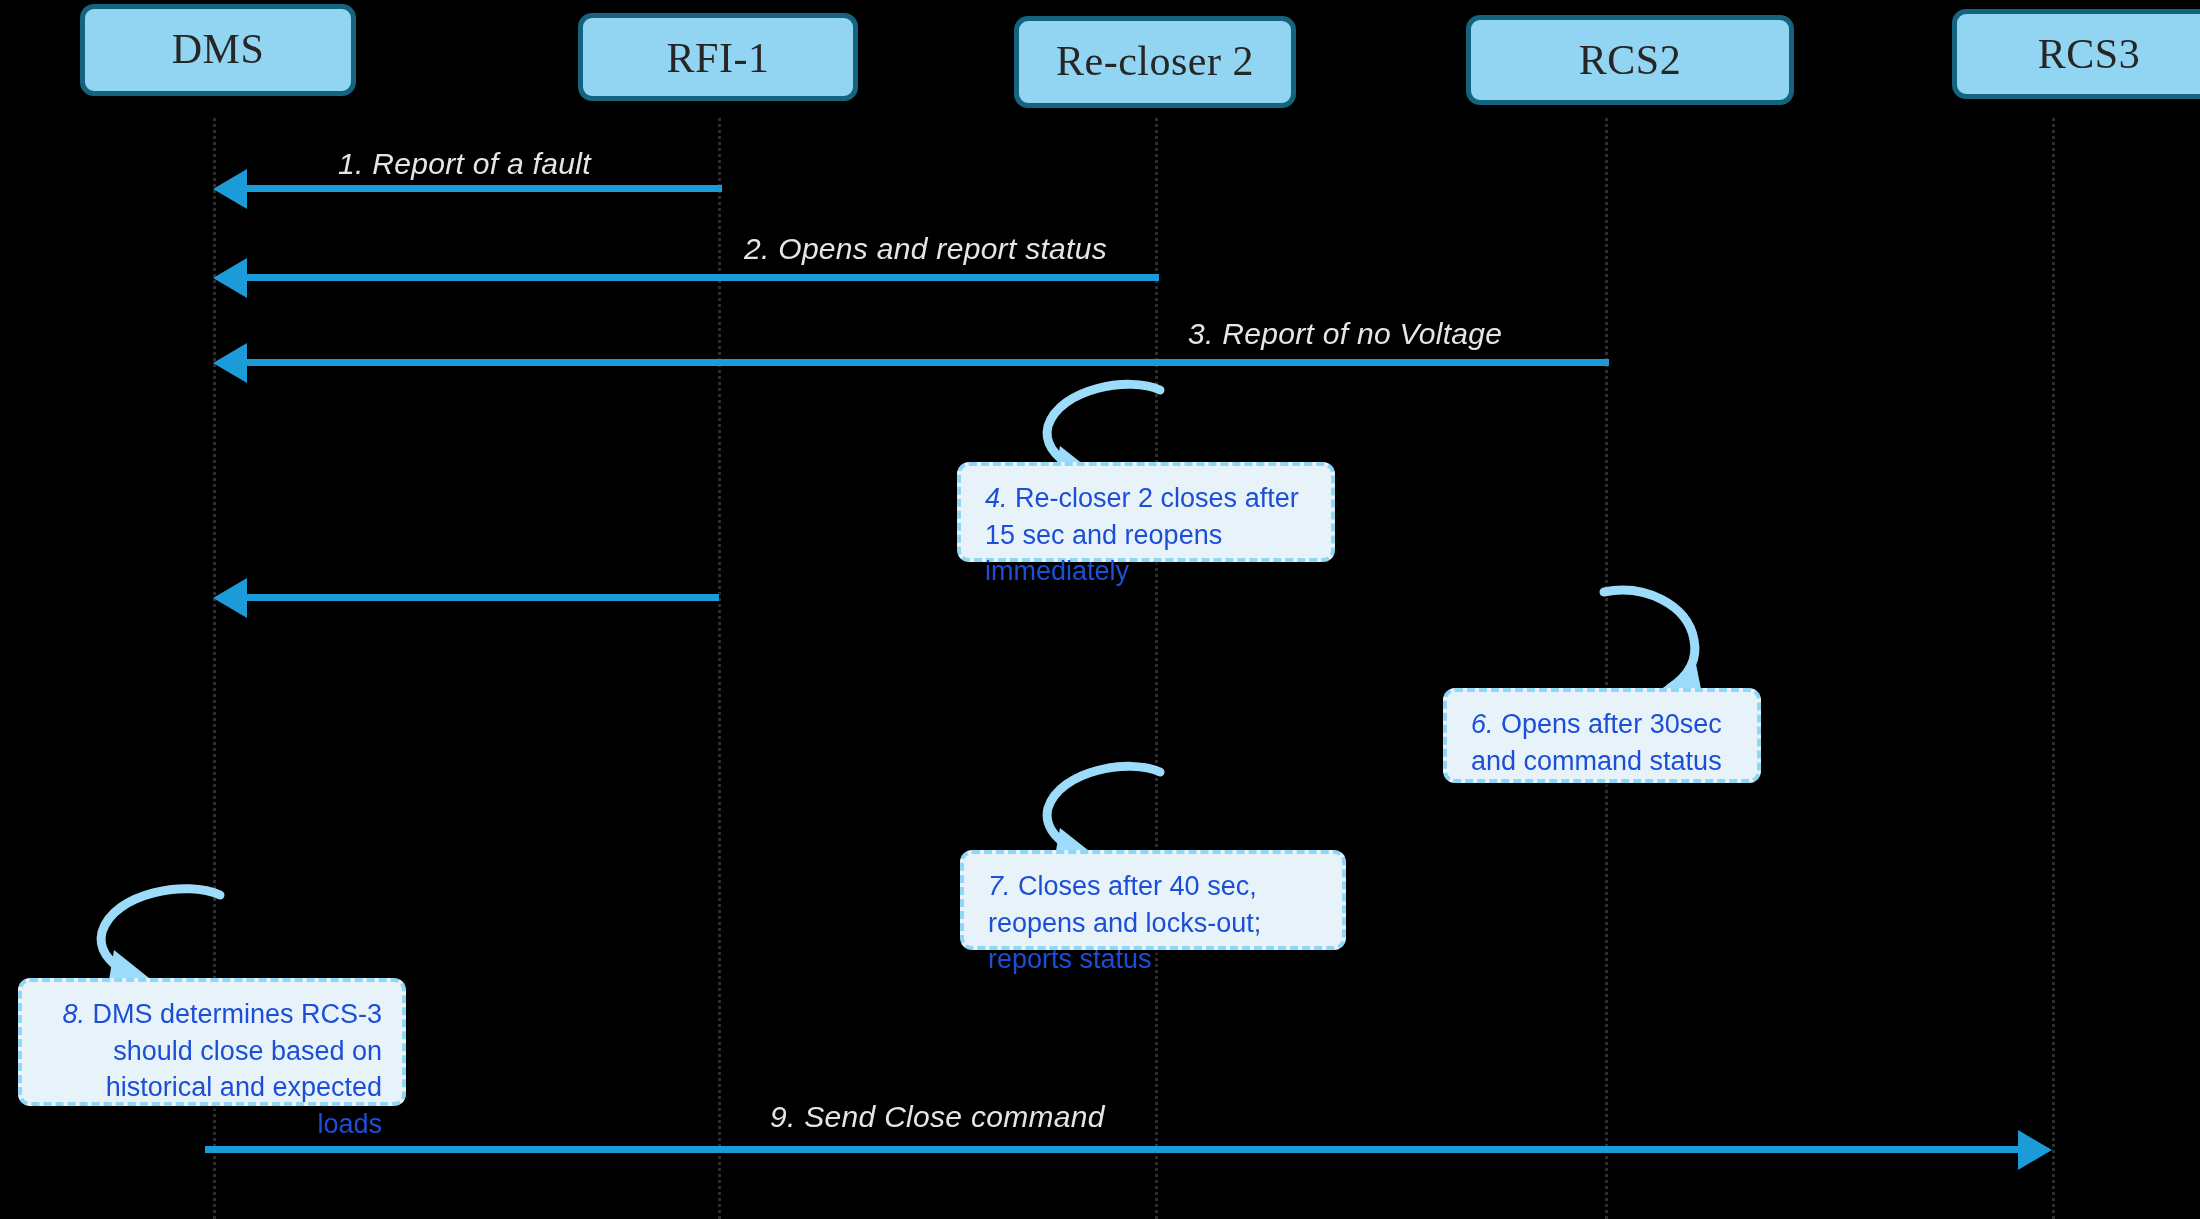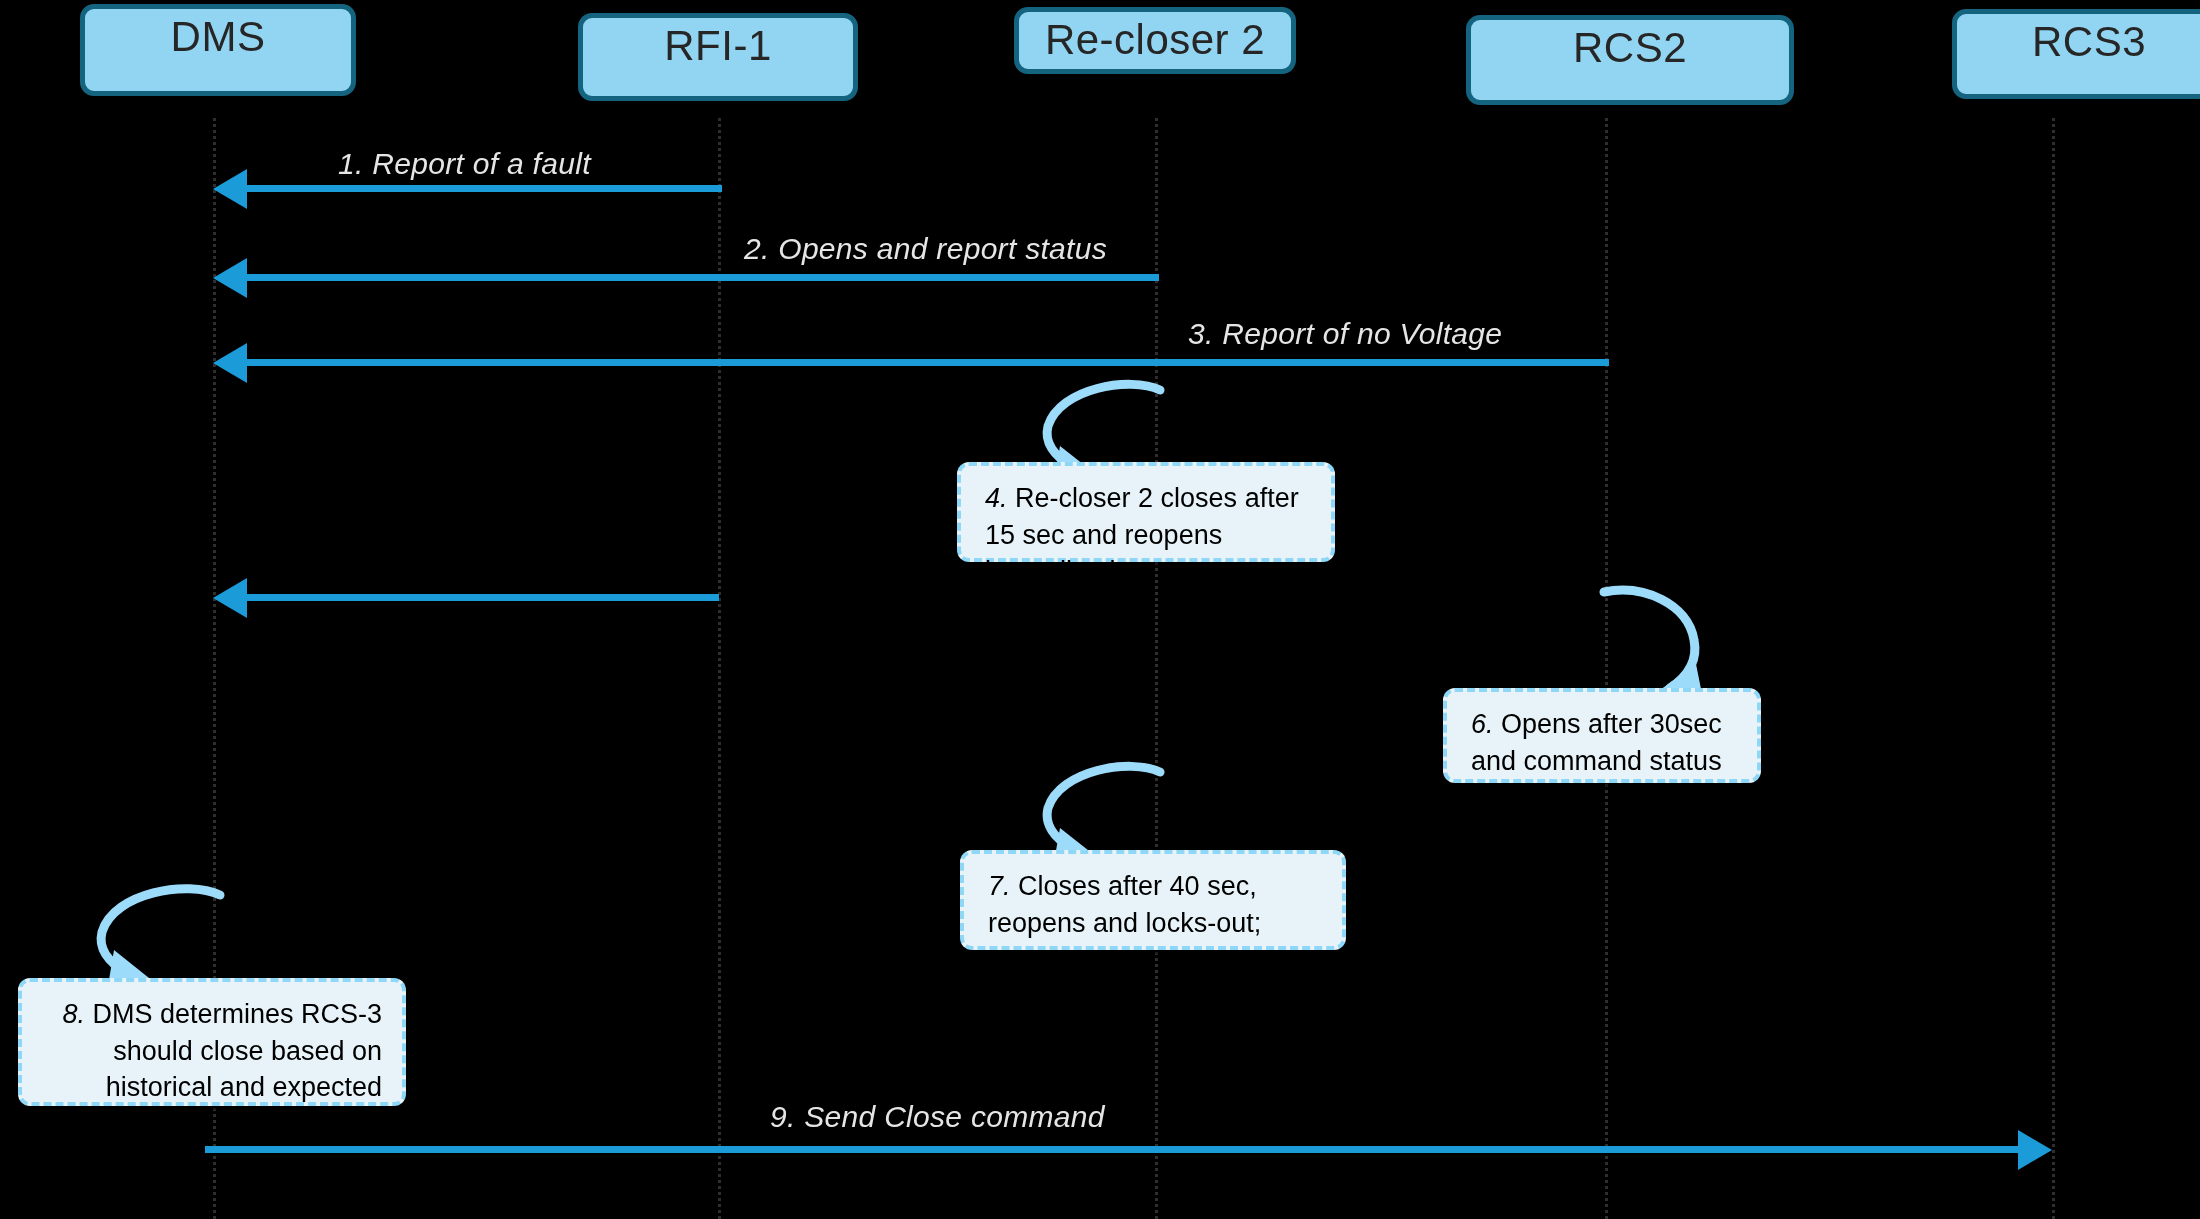--- a/index.html
+++ b/index.html
@@ -5,57 +5,57 @@
   html,body{margin:0;padding:0;background:#000;}
   #stage{position:relative;width:2200px;height:1219px;background:#000;
          font-family:"Liberation Sans",sans-serif;overflow:hidden;}
 
   
   .actor{position:absolute;box-sizing:border-box;
          background:#92d5f2;border:5px solid #14647f;border-radius:14px;
          display:flex;align-items:flex-start;justify-content:center;
          color:#262626;font-size:42px;letter-spacing:.5px;
          box-shadow:3px 4px 0 rgba(0,0,0,.55);}
-  .actor span{padding-top:4px;}
+  .actor span{padding-top:16px;font-family:Liberation Serif, serif;}
 
   
   .lifeline{position:absolute;width:0;border-left:3px dotted #2e2e2e;}
 
   
   .msg{position:absolute;height:0;border-top:7px solid #1b9bd8;}
   .head{position:absolute;width:0;height:0;}
   .head.left{border-top:20px solid transparent;border-bottom:20px solid transparent;
              border-right:34px solid #1b9bd8;}
   .head.right{border-top:20px solid transparent;border-bottom:20px solid transparent;
               border-left:34px solid #1b9bd8;}
   .msglabel{position:absolute;color:#e5e5e5;font-size:30px;font-style:italic;
             font-weight:500;white-space:nowrap;letter-spacing:.3px;}
 
   
   .note{position:absolute;box-sizing:border-box;background:#e7f3f8;
         border:4px dashed #8ed7f7;border-radius:12px;
-        padding:14px 20px 25px 24px;color:#000000;font-size:27px;line-height:1.36;
+        padding:14px 20px 25px 24px;color:#1d4ed8;font-size:27px;line-height:1.36;
         box-shadow:3px 4px 0 rgba(0,0,0,.45);}
   .note .num{font-style:italic;}
 
   
   .loop{position:absolute;pointer-events:none;}
 </style>
 </head>
 <body>
 
 <div id="stage">
 
   <div class="actor" style="left:80px;top:4px;width:276px;height:92px;">
     <span>DMS</span>
   </div>
   <div class="actor" style="left:578px;top:13px;width:280px;height:88px;">
     <span>RFI-1</span>
   </div>
-  <div class="actor" style="left:1014px;top:7px;width:282px;height:67px;text-align:center;">
+  <div class="actor" style="left:1014px;top:16px;width:282px;height:92px;text-align:center;">
     <span>Re-closer 2</span>
   </div>
   <div class="actor" style="left:1466px;top:15px;width:328px;height:90px;">
     <span>RCS2</span>
   </div>
   <div class="actor" style="left:1911px;top:9px;width:274px;height:90px;margin-left:41px;">
     <span>RCS3</span>
   </div>
 
   <div class="lifeline" style="left:213px; top:118px;height:1101px;"></div>

